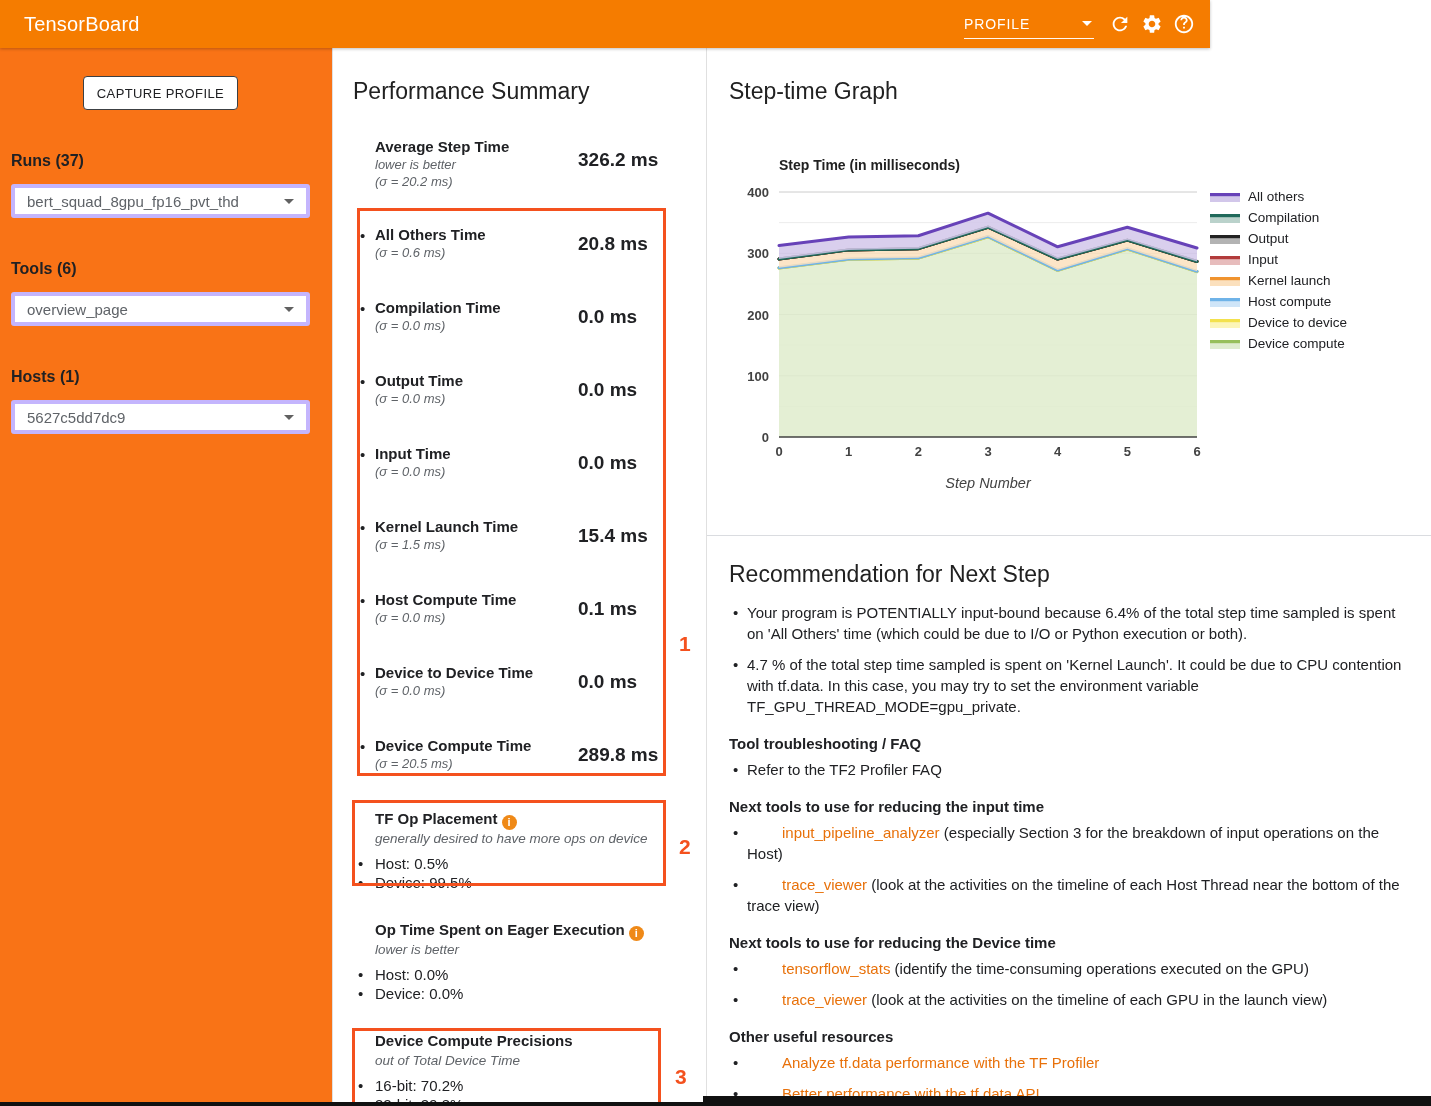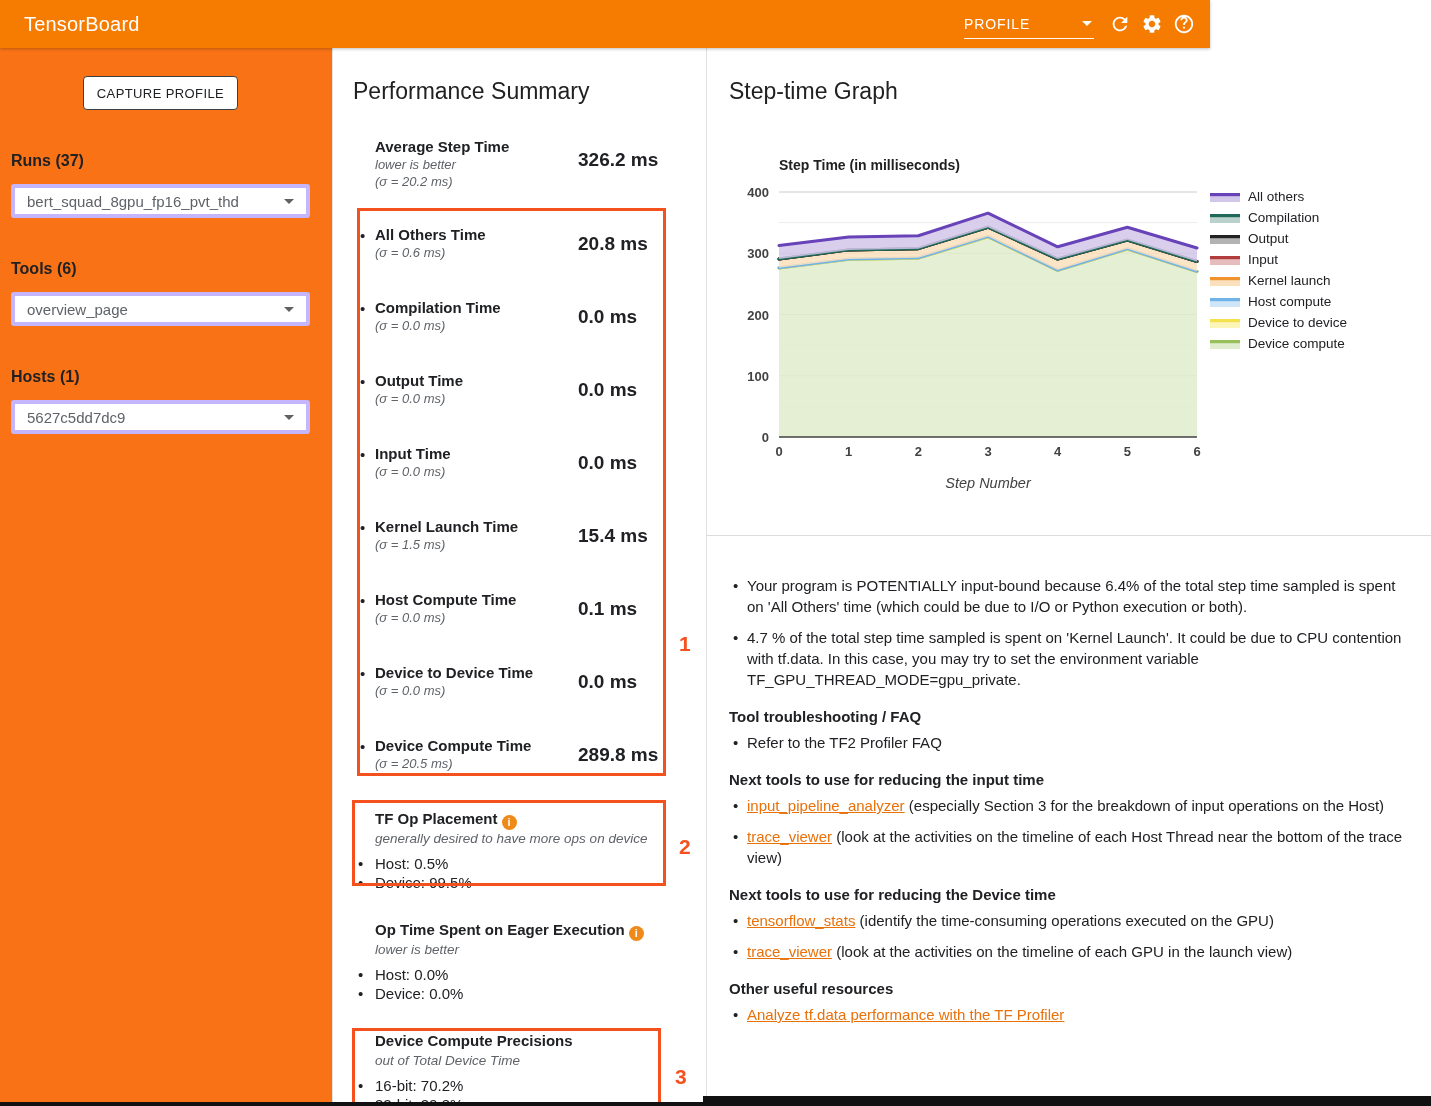--- a/index.html
+++ b/index.html
@@ -61,21 +61,21 @@
 
   
   .graph-panel h2 { position:absolute; left:22px; top:30px; }
   #chart { position:absolute; left:0; top:100px; }
   .rc-divider { position:absolute; left:0; top:487px; width:724px; height:1px; background:#dadce0; }
   .recommendation { position:absolute; left:0; top:487px; width:724px; padding:26px 22px 0 22px; }
   .rec-blocks { margin-top:14px; }
   .rec-h { font-size:15px; font-weight:700; color:#202124; margin:17px 0 5px 0; line-height:20px; }
   .rec-li { position:relative; padding-left:18px; font-size:15px; line-height:21px; color:#202124; margin-bottom:10px; max-width:682px; }
   .rec-li::before { content:"•"; position:absolute; left:4px; color:#202124; }
-  .rec-li a { color:var(--link,#e8710a); text-decoration:underline; cursor:pointer; }
+  .rec-li a { color:var(--link,#e8710a); cursor:pointer;margin-left:35px; }
 
   .bottom-bar-left { position:absolute; left:0; bottom:0; width:703px; height:4px; background:#111; }
   .bottom-bar-right { position:absolute; left:703px; bottom:0; width:728px; height:10px; background:#111; }
 </style>
 </head>
 <body>
 
 <div class="app">
 
   <header>
@@ -278,32 +278,34 @@
         <text x="541" y="158" font-size="13.5" fill="#202124">Host compute</text>
         <rect x="503" y="174" width="30" height="6" fill="#fcf5b8"></rect>
         <rect x="503" y="171" width="30" height="3.2" fill="#f3e14d"></rect>
         <text x="541" y="179" font-size="13.5" fill="#202124">Device to device</text>
         <rect x="503" y="195" width="30" height="6" fill="#dfeccd"></rect>
         <rect x="503" y="192" width="30" height="3.2" fill="#97bf5a"></rect>
         <text x="541" y="200" font-size="13.5" fill="#202124">Device compute</text>
       </svg>
     <div class="rc-divider"></div>
     <div class="recommendation">
+      <h2 class="section-title" style="position:static">Recommendation for Next Step</h2>
       <div class="rec-blocks" id="rec-blocks">
           <div class="rec-li"><span>Your program is POTENTIALLY input-bound because 6.4% of the total step time sampled is spent on 'All Others' time (which could be due to I/O or Python execution or both).</span></div>
           <div class="rec-li"><span>4.7 % of the total step time sampled is spent on 'Kernel Launch'. It could be due to CPU contention with tf.data. In this case, you may try to set the environment variable TF_GPU_THREAD_MODE=gpu_private.</span></div>
           <div class="rec-h">Tool troubleshooting / FAQ</div>
           <div class="rec-li"><span>Refer to the TF2 Profiler FAQ</span></div>
           <div class="rec-h">Next tools to use for reducing the input time</div>
           <div class="rec-li"><a>input_pipeline_analyzer</a><span> (especially Section 3 for the breakdown of input operations on the Host)</span></div>
           <div class="rec-li"><a>trace_viewer</a><span> (look at the activities on the timeline of each Host Thread near the bottom of the trace view)</span></div>
           <div class="rec-h">Next tools to use for reducing the Device time</div>
           <div class="rec-li"><a>tensorflow_stats</a><span> (identify the time-consuming operations executed on the GPU)</span></div>
           <div class="rec-li"><a>trace_viewer</a><span> (look at the activities on the timeline of each GPU in the launch view)</span></div>
           <div class="rec-h">Other useful resources</div>
           <div class="rec-li"><a>Analyze tf.data performance with the TF Profiler</a></div>
+          <div class="rec-li"><a>Better performance with the tf.data API</a></div>
         </div>
     </div>
   </section>
 
   <div class="bottom-bar-left"></div>
   <div class="bottom-bar-right"></div>
 </div>
 
 </body></html>

